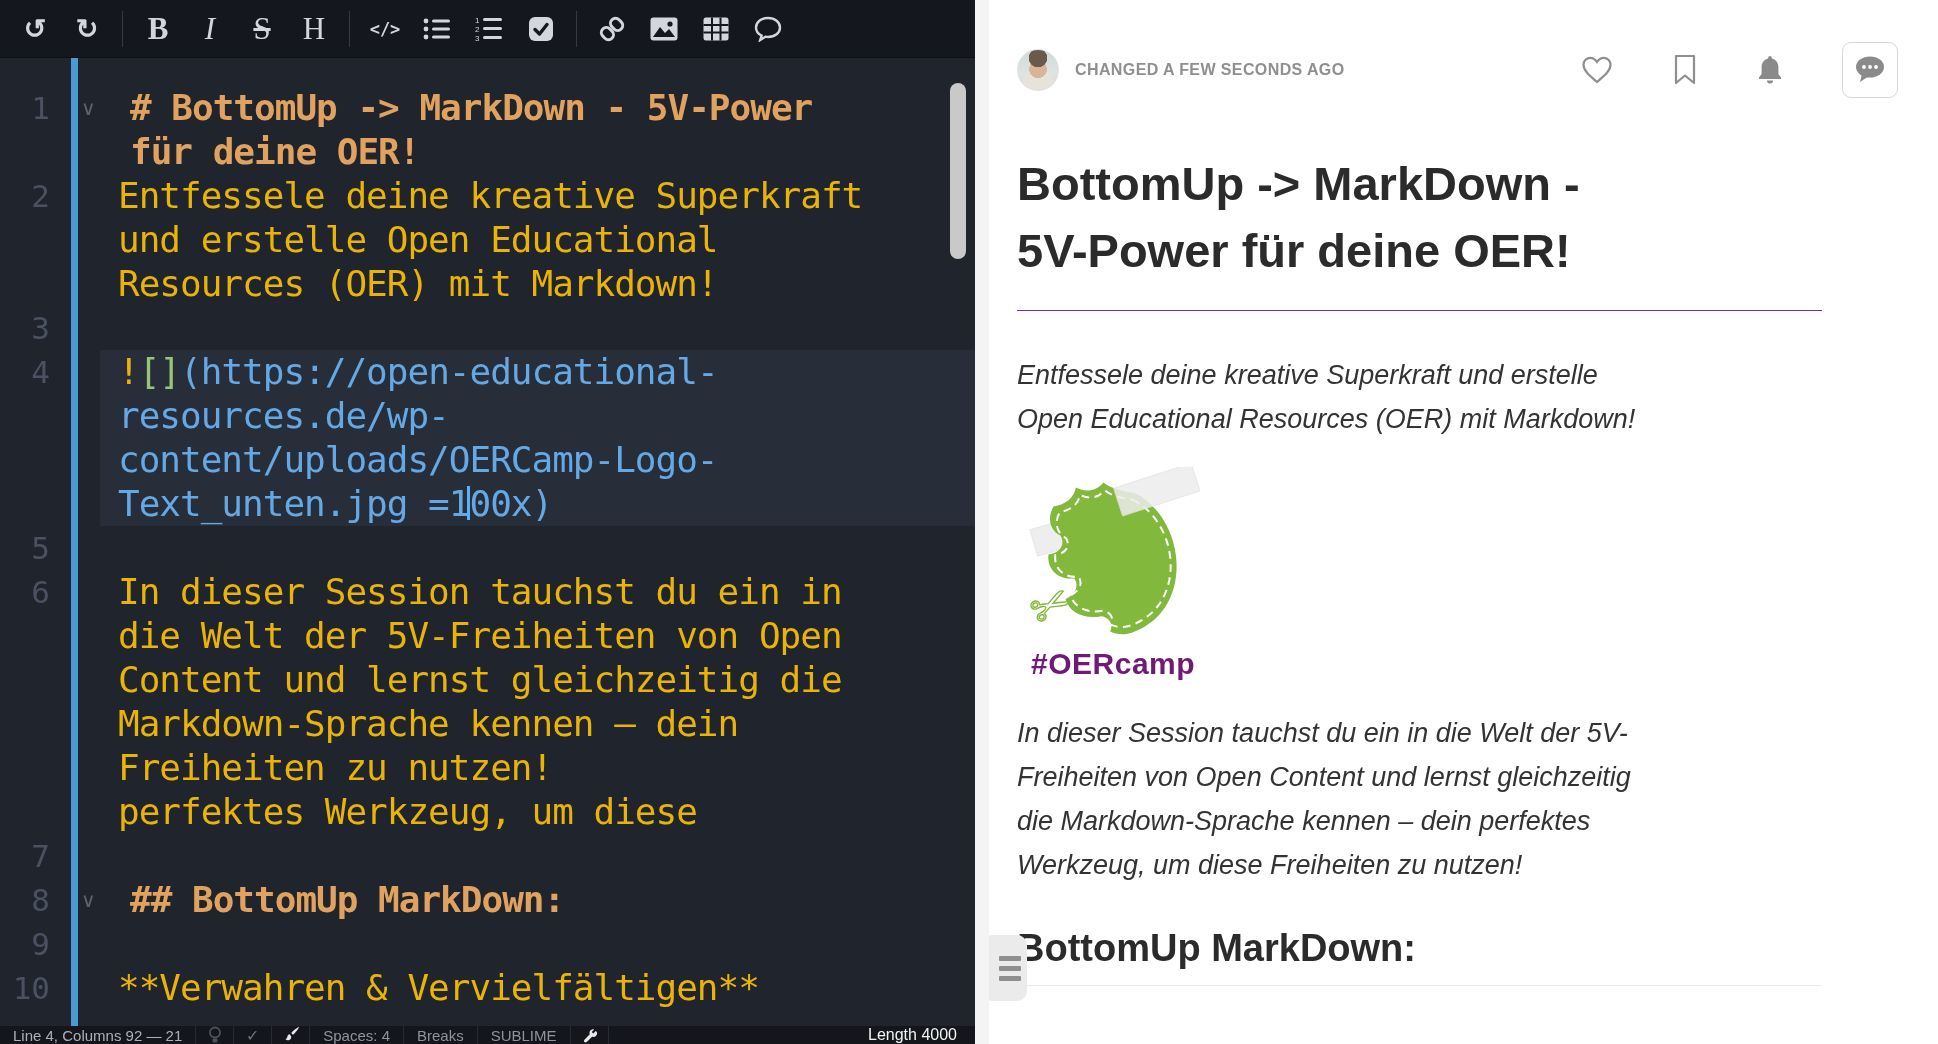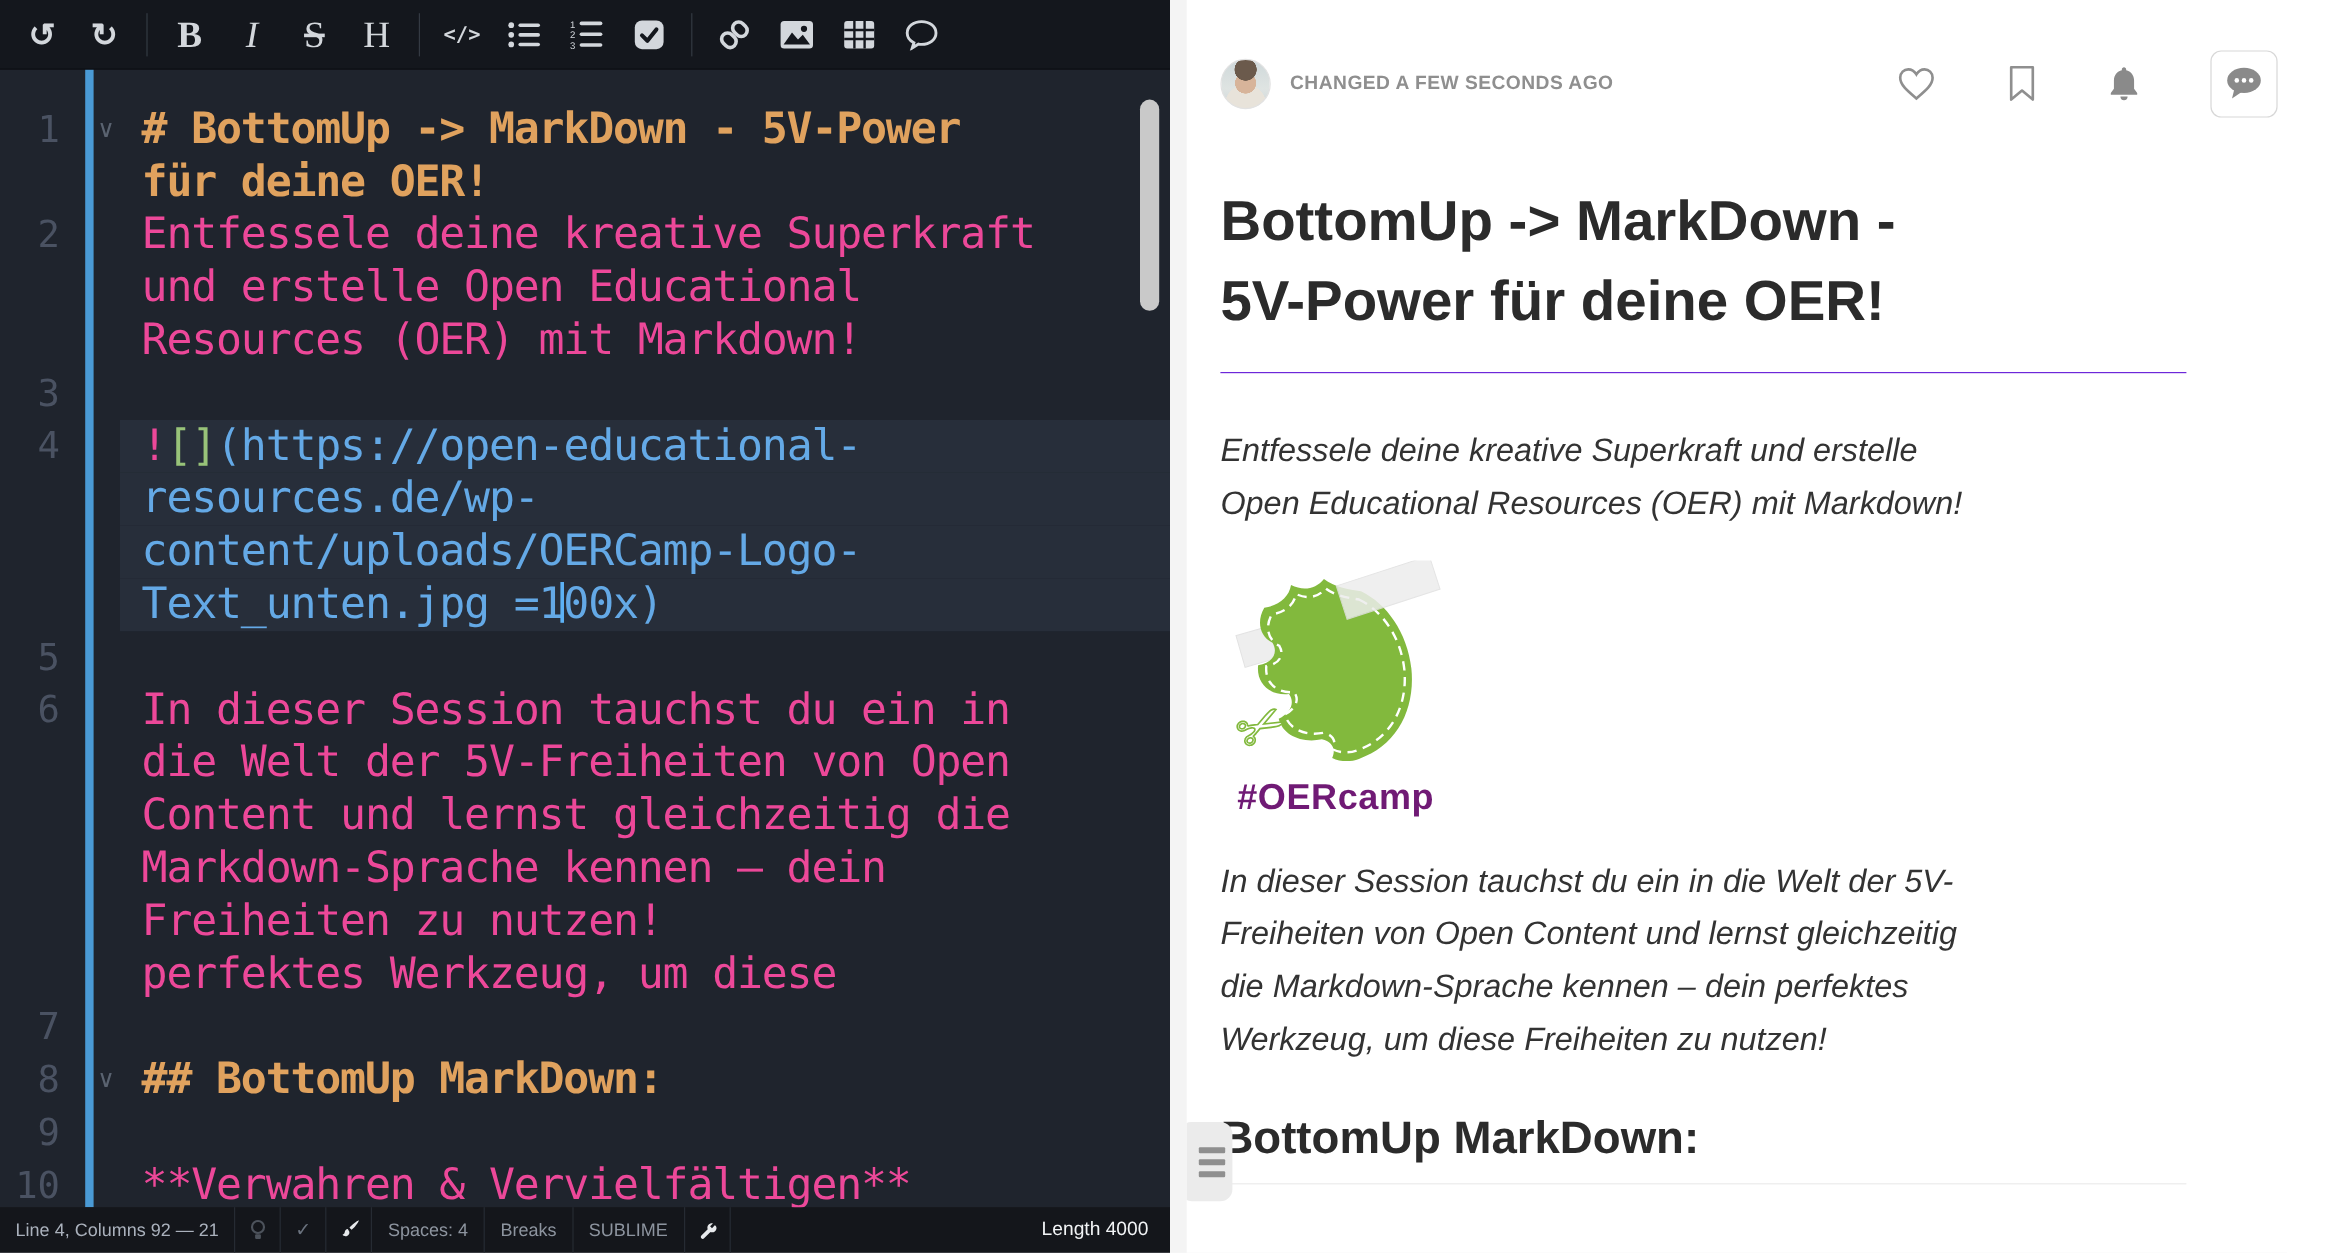--- a/index.html
+++ b/index.html
@@ -28,31 +28,31 @@
   .authorship-bar { position:absolute; left:71px; top:0; bottom:0; width:7px;
                     background:#4a9ad5; z-index:3; }
   .crow { display:flex; height:44px; line-height:44px; position:relative; }
   .gut { width:100px; flex:none; display:flex; position:relative; z-index:4; }
   .gnum { width:50px; text-align:right; color:#4a5262; font-size:31px;
           font-family:"DejaVu Sans Mono", monospace; }
   .gch  { width:50px; padding-left:31px; color:#5a6370; font-size:20px; }
   .ctext { flex:1; padding-left:18px; font-family:"DejaVu Sans Mono", monospace;
            font-size:36px; white-space:pre; letter-spacing:-1px; }
   .crow.hl .ctext { background:#272e3a; }
-  .c-head { color:#e0a25e; font-weight:bold; }
-  .c-txt  { color:#ec4899; }
+  .c-head { color:#e0a25e; font-weight:bold;margin-left:12px; }
+  .c-txt  { color:#eab308; }
   .c-br   { color:#98c379; }
   .c-url  { color:#64a9e6;text-align:right; }
   .cursor { display:inline-block; width:3px; height:34px; background:#5cb1f5;
             vertical-align:middle; margin:0 -1px 6px -2px; }
   .edit-scrollbar { position:absolute; left:950px; top:25px; width:16px; height:176px;
                     background:#c9c9c9; border-radius:9px; z-index:6; }
 
   
-  .statusbar { height:38px; background:#14161b; flex:none; display:flex; align-items:stretch;
+  .statusbar { height:18px; background:#14161b; flex:none; display:flex; align-items:stretch;
                color:#aab1bc; font-size:15px; }
   .sb-cell { display:flex; align-items:center; padding:0 13px; border-right:1px solid #262b33; }
   .sb-icon { width:38px; justify-content:center; padding:0; }
   .sb-mid { color:#8d949f; }
   .sb-length { color:#f2f4f6; font-size:16px; margin-left:auto; border-right:none;
                padding-right:18px; }
   .sb-check { font-size:16px; color:#6a727e; }
 
   
   .pane-divider { width:14px; background:#f4f4f4; flex:none; cursor:col-resize; }

